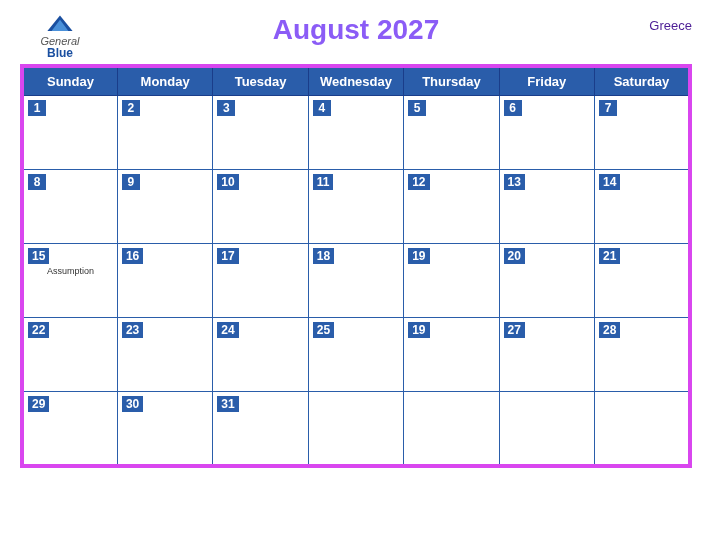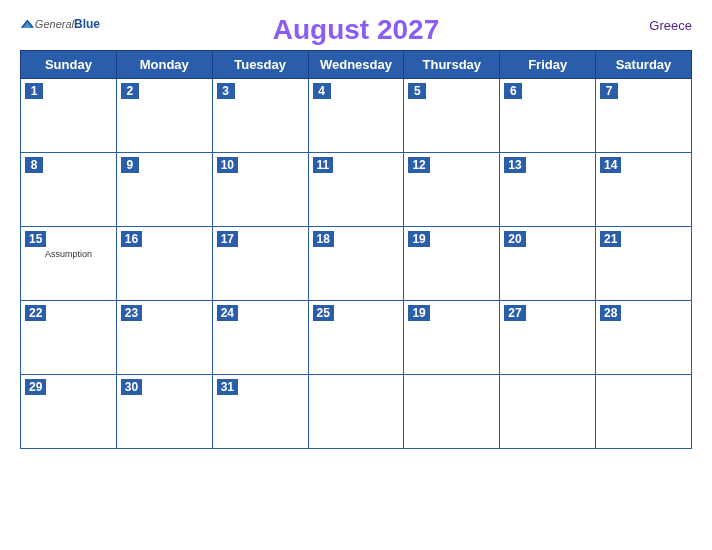--- a/index.html
+++ b/index.html
@@ -18,20 +18,21 @@
       width: 100%;
       display: flex;
       align-items: flex-start;
       justify-content: space-between;
       margin-bottom: 4px;
       padding-top: 4px;
     }
 
     .logo-area {
       display: flex;
+      flex-direction: column;
       align-items: center;
       width: 80px;
     }
 
     .logo-text-general {
       font-size: 11px;
       color: #555;
       font-style: italic;
       line-height: 1.1;
     }
@@ -64,21 +65,21 @@
       font-size: 13px;
       color: #4c1d95;
       text-align: right;
       width: 80px;
       padding-top: 4px;
     }
 
     .calendar {
       width: 100%;
       border-collapse: collapse;
-      border: 1px solid #d946ef;
+      border: 4px solid #d946ef;
     }
 
     .calendar thead tr th {
       background-color: #2a5daa;
       color: #fff;
       font-size: 13px;
       font-weight: bold;
       padding: 6px 4px;
       border: 1px solid #1a3d8a;
       text-align: center;

